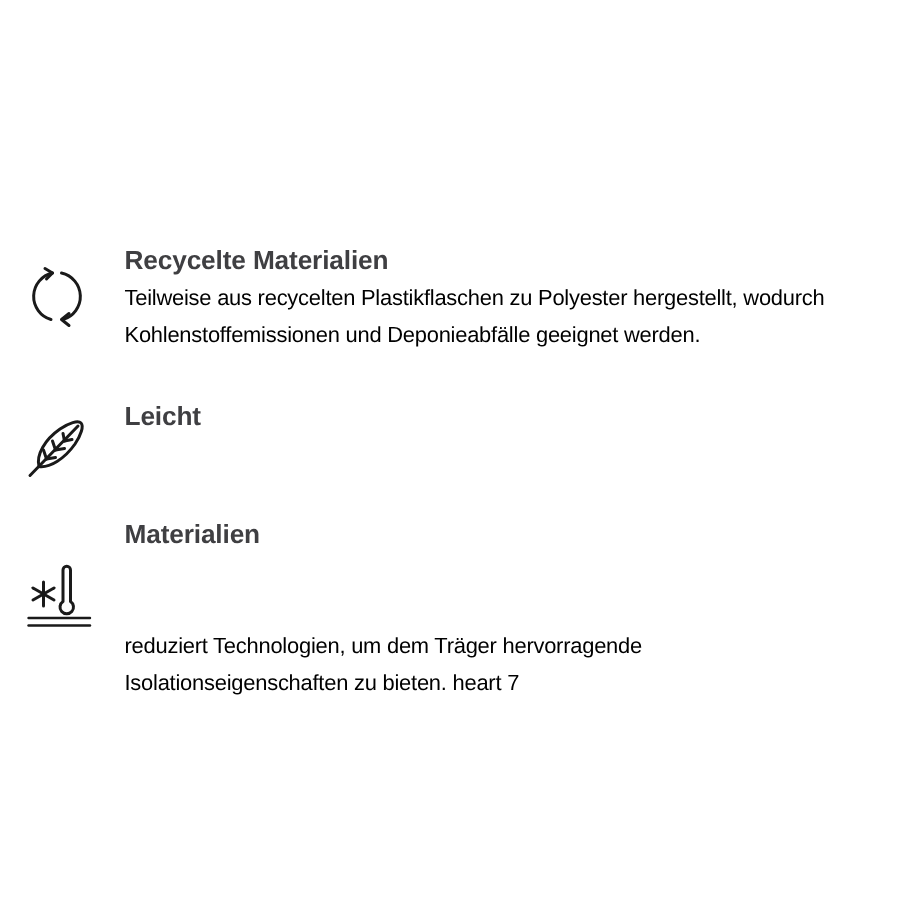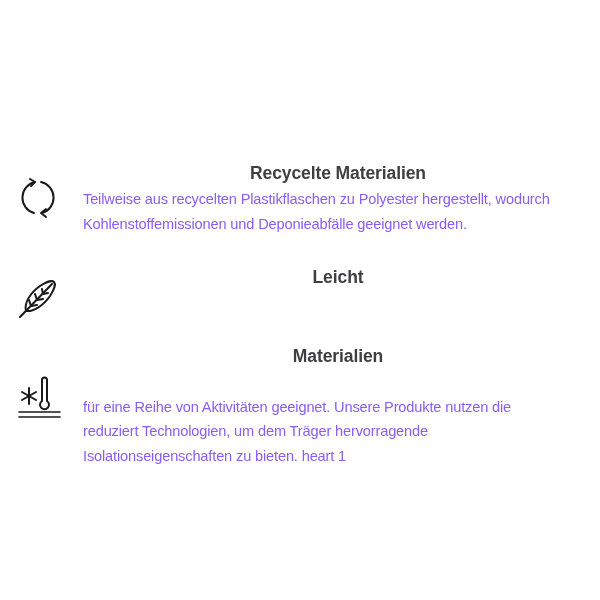--- a/index.html
+++ b/index.html
@@ -36,25 +36,24 @@
       left: 83px;
       width: 510px;
     }
     .feature .title {
       font-size: 17.5px;
       font-weight: bold;
       color: #3f3f42;
       line-height: 24px;
       margin: 0;
       letter-spacing: -0.1px;
-      text-align: center;
     }
     .feature .desc {
       font-size: 14.6px;
-      color: #8b5cf6;
+      color: #000000;
       line-height: 24.5px;
       margin: 2px 0 0 0;
       letter-spacing: -0.15px;
     }
     #f1 { top: 161px; }
     #f1 .icon { top: 12px; }
     #f2 { top: 265px; }
     #f2 .icon { top: 8px; }
     #f3 { top: 344px; }
     #f3 .icon { top: 30px; }
@@ -116,18 +115,18 @@
       <path d="M28 6 L28 27 A4.5 4.5 0 1 0 33 27 L33 6 A2.5 2.5 0 0 0 28 6 Z"></path>
 
       <path d="M5 38 L46 38" stroke-width="1.6"></path>
       <path d="M5 43 L46 43" stroke-width="1.6"></path>
     </svg>
   </div>
   <div class="text">
     <p class="title">Materialien</p>
     <p class="desc">
       <br>
-      <span>für eine Reihe von Aktivitäten geeignet. Unsere Produkte nutzen die</span><br>
+      <br>
       <span>reduziert Technologien, um dem Träger hervorragende</span><br>
-      <span>Isolationseigenschaften zu bieten. heart 1</span>
+      <span>Isolationseigenschaften zu bieten. heart 7</span>
     </p>
   </div>
 </div>
 
 </body></html>

